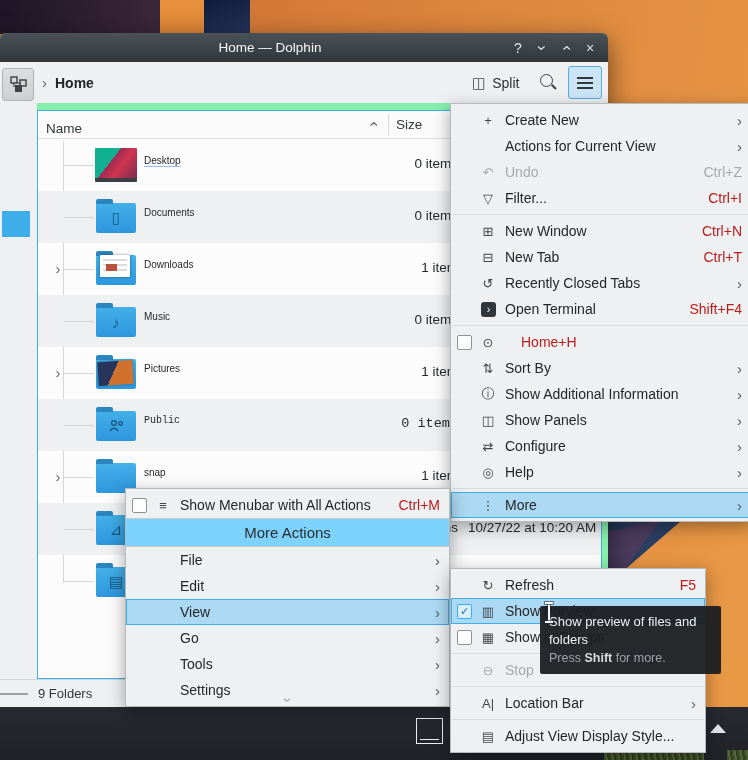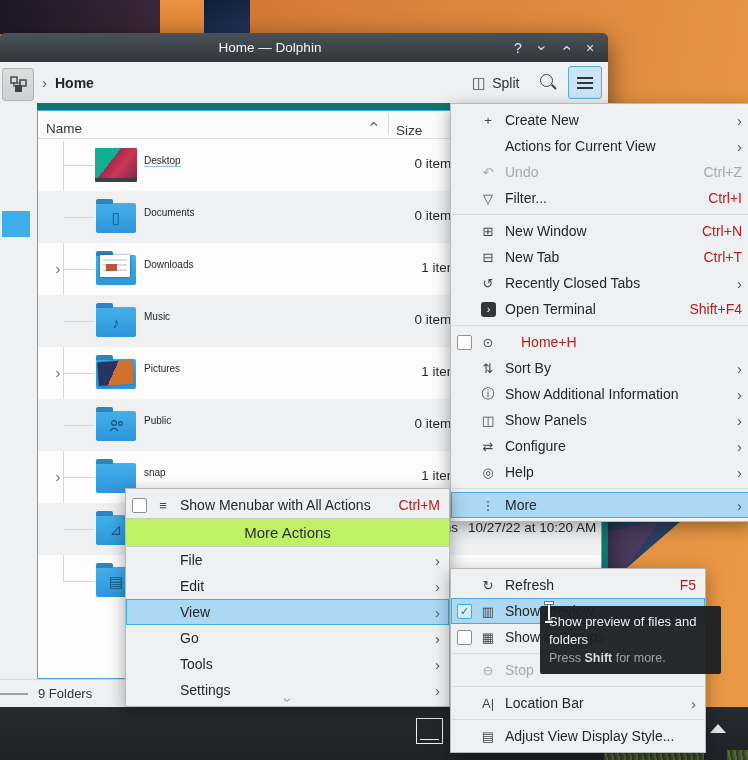--- a/index.html
+++ b/index.html
@@ -14,21 +14,21 @@
   .wp-tri2{left:604px;top:520px;width:70px;height:62px;background:#4b3b5e;clip-path:polygon(0 20%,80% 0,18% 100%,0 100%);}
   
   #taskbar{left:0;top:707px;width:748px;height:53px;background:linear-gradient(180deg,#272b30,#1f2327);z-index:10;}
   .task-winicon{left:416px;top:718px;width:25px;height:24px;border:1px solid #eceeef;z-index:11;}
   .task-winicon::after{content:"";position:absolute;left:3px;right:3px;bottom:3px;height:1px;background:#eceeef;}
   .task-up{left:710px;top:724px;width:0;height:0;border-left:8px solid transparent;border-right:8px solid transparent;border-bottom:9px solid #e4e7e9;z-index:11;}
   .grass{background:repeating-linear-gradient(80deg,#3d4f2b 0 2px,#55663a 2px 4px,#2f3d22 4px 6px);z-index:12;}
   #grass1{left:604px;top:750px;width:100px;height:10px;}
   #grass2{left:727px;top:750px;width:21px;height:10px;}
   
-  #window{left:0;top:33px;width:608px;height:674px;background:#0f766e;border-radius:6px 6px 0 0;
+  #window{left:0;top:33px;width:608px;height:674px;background:#86efac;border-radius:6px 6px 0 0;
     box-shadow:0 8px 26px rgba(0,0,0,.55);z-index:5;}
   #titlebar{left:0;top:0;width:608px;height:29px;background:linear-gradient(180deg,#4a5158,#31363b);
     border-radius:6px 6px 0 0;color:#f4f5f6;}
   #title{left:0;top:0;width:540px;height:29px;text-align:center;line-height:29px;font-size:13.5px;}
   .tbtn{top:0;width:24px;height:29px;display:flex;align-items:center;justify-content:center;color:#dfe2e4;font-size:14px;}
   .chev{display:inline-block;font-size:16px;line-height:1;}
   .rot90{transform:rotate(90deg);} .rotm90{transform:rotate(-90deg);}
   
   #toolbar{left:0;top:29px;width:608px;height:41px;background:#eff0f1;}
   #places-btn{left:2px;top:6px;width:30px;height:31px;background:linear-gradient(180deg,#dcdddd,#cfd0d1);
@@ -46,21 +46,21 @@
   #hamburger-btn i{width:16px;height:2px;background:#31363b;}
   
   #places-strip{left:0;top:70px;width:37px;height:576px;background:#eff0f1;}
   #places-selected{left:2px;top:108px;width:28px;height:26px;background:#3daee9;}
   
   #fileview{left:37px;top:77px;width:563px;height:567px;background:#fcfcfc;border:1px solid #3daee9;overflow:hidden;}
   #fv-header{left:0;top:0;width:563px;height:27px;background:#fbfbfc;border-bottom:1px solid #dcdddf;font-size:13.5px;color:#31363b;}
   #col-name{left:8px;top:4px;line-height:27px;}
   #sort-arrow{left:332px;top:5px;color:#5a5e62;}
   #col-div{left:350px;top:3px;width:1px;height:21px;background:#d9dadb;}
-  #col-size{left:358px;top:6px;line-height:27px;}
+  #col-size{left:358px;top:0;line-height:27px;}
   .frow{left:0;width:563px;height:52px;}
   .frow.alt{background:#eef0f1;}
   .trunk{left:25px;top:30px;width:1px;height:442px;background:#d4d6d8;}
   .stub{position:absolute;left:26px;top:26px;width:30px;height:1px;background:#d4d6d8;}
   .exp{position:absolute;left:12px;top:15px;width:16px;height:22px;color:#63676b;font-size:15px;line-height:22px;text-align:center;}
   .ficon{position:absolute;left:56px;top:8px;width:44px;height:36px;}
   .folder{position:absolute;left:2px;top:4px;width:40px;height:30px;border-radius:2px;
     background:linear-gradient(180deg,#44b0e9,#2d97dc);display:flex;align-items:center;justify-content:center;
     color:#16557e;font-size:15px;}
   .folder::before{content:"";position:absolute;left:0;top:-4px;width:17px;height:5px;background:#2b86c0;border-radius:2px 2px 0 0;}
@@ -95,21 +95,21 @@
     font-size:11px;display:flex;align-items:center;justify-content:center;}
   .mi .lbl{flex:1;white-space:nowrap;overflow:hidden;}
   .mi .sc{margin-left:16px;color:#b91c1c;white-space:nowrap;}
   .mi .arrow{margin-left:12px;color:#55595d;font-size:15px;}
   .mi.disabled .lbl,.mi.disabled .sc,.mi.disabled .ico{color:#a6a9ac;}
   .mi.hl{background:#abd8f2;box-shadow:inset 0 0 0 1px #3daee9;}
   .msep{height:1px;background:#dadbdc;margin:3px 1px;}
   #menu-main{left:450px;top:103px;width:302px;z-index:20;}
   #menu-more{left:125px;top:488px;width:325px;z-index:21;}
   #menu-view{left:450px;top:568px;width:256px;z-index:22;}
-  .section-hdr{height:27px;background:#bef264;border-top:1px solid #cacbcc;border-bottom:1px solid #cacbcc;
+  .section-hdr{height:27px;background:#7dd3fc;border-top:1px solid #cacbcc;border-bottom:1px solid #cacbcc;
     display:flex;align-items:center;justify-content:center;font-size:15px;color:#2b2e30;}
   .scroll-chev{position:absolute;left:50%;bottom:1px;transform:translateX(-50%) rotate(90deg);color:#8d9093;font-size:14px;line-height:10px;}
   
   #tooltip{left:540px;top:606px;width:163px;background:rgba(27,30,34,.95);z-index:30;padding:7px 9px;border-radius:2px;
     color:#eef0f1;font-size:13px;line-height:1.35;}
   #tooltip .tip2{margin-top:2px;font-size:12.5px;color:#9da1a5;}
   #tooltip .tip2 b{color:#d8dadc;}
   
   #cursor{left:548px;top:604px;width:2px;height:17px;background:#f5f6f7;box-shadow:0 0 0 1px rgba(40,40,40,.55);z-index:40;}
   #cursor::before,#cursor::after{content:"";position:absolute;left:-3px;width:8px;height:2px;background:#f5f6f7;box-shadow:0 0 0 1px rgba(40,40,40,.55);}
@@ -231,21 +231,21 @@
     <div class="frow abs" style="top:236px;">
       <span class="exp">›</span>
       <span class="stub"></span>
       <span class="ficon">
           <span class="folder"></span>
           <span class="photo-thumb"></span>
         </span>
       <span class="fname">Pictures</span>
       <span class="fsize">1 item</span>
     </div>
-    <div class="frow abs alt" style="top:288px;">
+    <div class="frow abs alt" style="top:288px;font-family:Liberation Mono, monospace;">
       <span class="stub"></span>
       <span class="ficon">
         <span class="folder">
           <svg width="17" height="14" viewBox="0 0 17 14">
             <circle cx="6" cy="4" r="2.4" fill="none" stroke="#16557e" stroke-width="1.3"></circle>
             <path d="M2 12 q4 -5.5 8 0" fill="none" stroke="#16557e" stroke-width="1.3"></path>
             <circle cx="12.5" cy="4.5" r="1.9" fill="none" stroke="#16557e" stroke-width="1.2"></circle>
           </svg>
         </span>
       </span>

